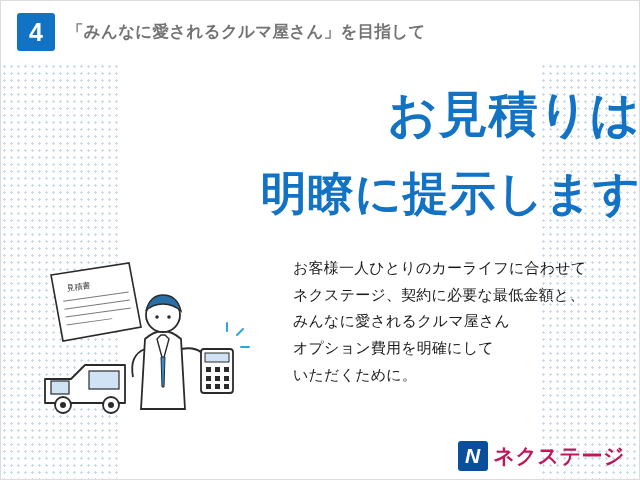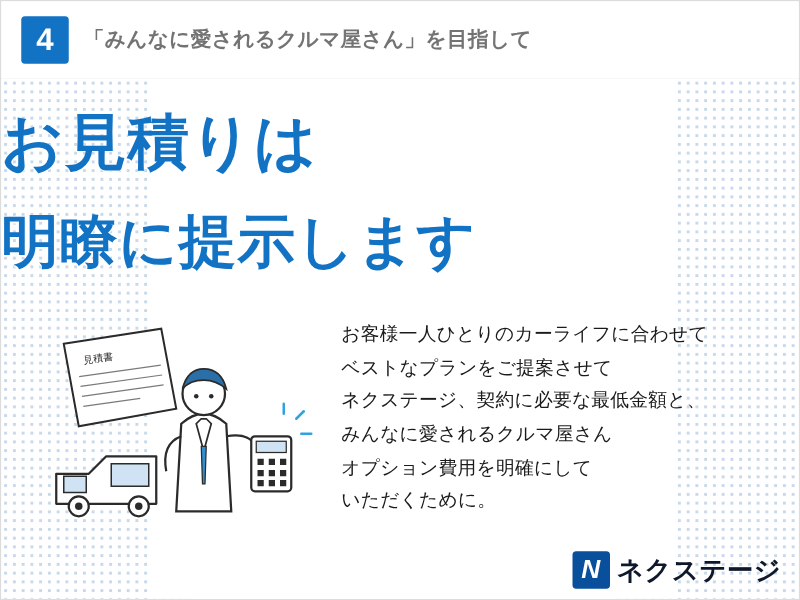--- a/index.html
+++ b/index.html
@@ -58,60 +58,60 @@
   .dots-left{left:0;}
   .dots-right{right:0;}
   .white-center{
     position:absolute;left:118px;top:0;width:420px;height:417px;
     background:#ffffff;
   }
 
   
   .headline{
     position:absolute;left:0;top:22px;width:640px;
-    text-align:left;
+    text-align:right;
     color:#1272c4;
     font-weight:bold;
     line-height:1.22;
     letter-spacing:1px;
     text-shadow:0 1px 0 #ffffff;
   }
   .headline .l1{font-size:49px;display:block;}
   .headline .l2{font-size:46px;display:block;margin-top:20px;}
 
   
   .paragraph{
     position:absolute;left:272px;top:192px;width:360px;
     color:#1a1a1a;
     font-size:15px;
     line-height:1.78;
     letter-spacing:0.2px;
   }
-  .paragraph span{display:block;white-space:nowrap;}
+  .paragraph span{display:block;white-space:nowrap;margin-left:20px;}
 
   
   .illus{
     position:absolute;left:36px;top:190px;width:230px;height:190px;
   }
 
   
   .footer{
     position:absolute;right:14px;bottom:8px;
     display:flex;align-items:center;
   }
   .logo-mark{
     width:30px;height:30px;
     background:#0a4f9c;
     border-radius:3px;
     display:flex;align-items:center;justify-content:center;
     color:#ffffff;font-size:21px;font-weight:bold;font-style:italic;
     margin-right:6px;
   }
   .logo-text{
-    font-size:21px;font-weight:bold;color:#0f172a;letter-spacing:0.5px;
+    font-size:21px;font-weight:bold;color:#be185d;letter-spacing:0.5px;
   }
 </style>
 </head>
 <body>
 
 <div class="page">
 
   <div class="header">
     <div class="num-badge">4</div>
     <div class="header-title">「みんなに愛されるクルマ屋さん」を目指して</div>
@@ -122,21 +122,20 @@
     <div class="dots-right"></div>
     <div class="white-center"></div>
 
     <div class="headline">
       <span class="l1">お見積りは</span>
       <span class="l2">明瞭に提示します</span>
     </div>
 
     <div class="paragraph">
       <span>お客様一人ひとりのカーライフに合わせて</span>
-      <span>ベストなプランをご提案させて</span>
       <span>ネクステージ、契約に必要な最低金額と、</span>
       <span>みんなに愛されるクルマ屋さん</span>
       <span>オプション費用を明確にして</span>
       <span>いただくために。</span>
     </div>
 
     <svg class="illus" viewBox="0 0 230 190">
 
       <g>
         <polygon points="14,22 92,10 104,74 26,88" fill="#ffffff" stroke="#2b2b2b" stroke-width="1.6"></polygon>

